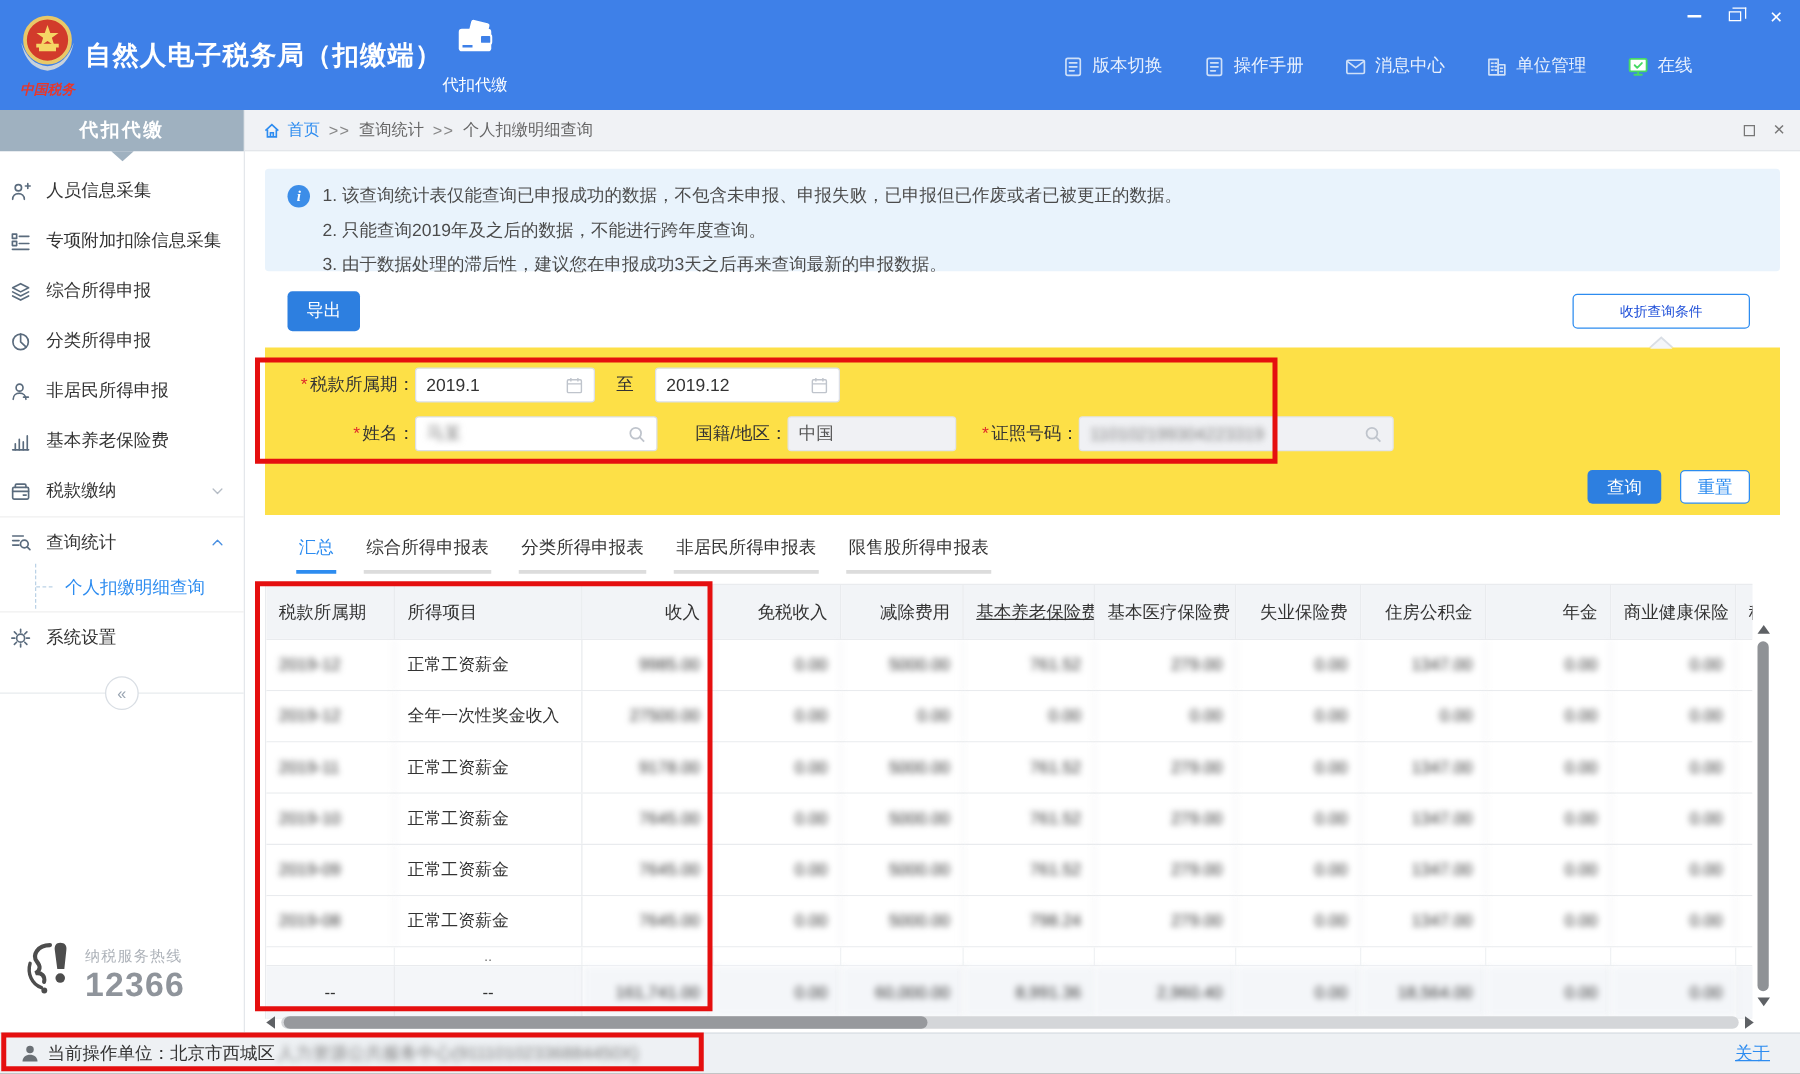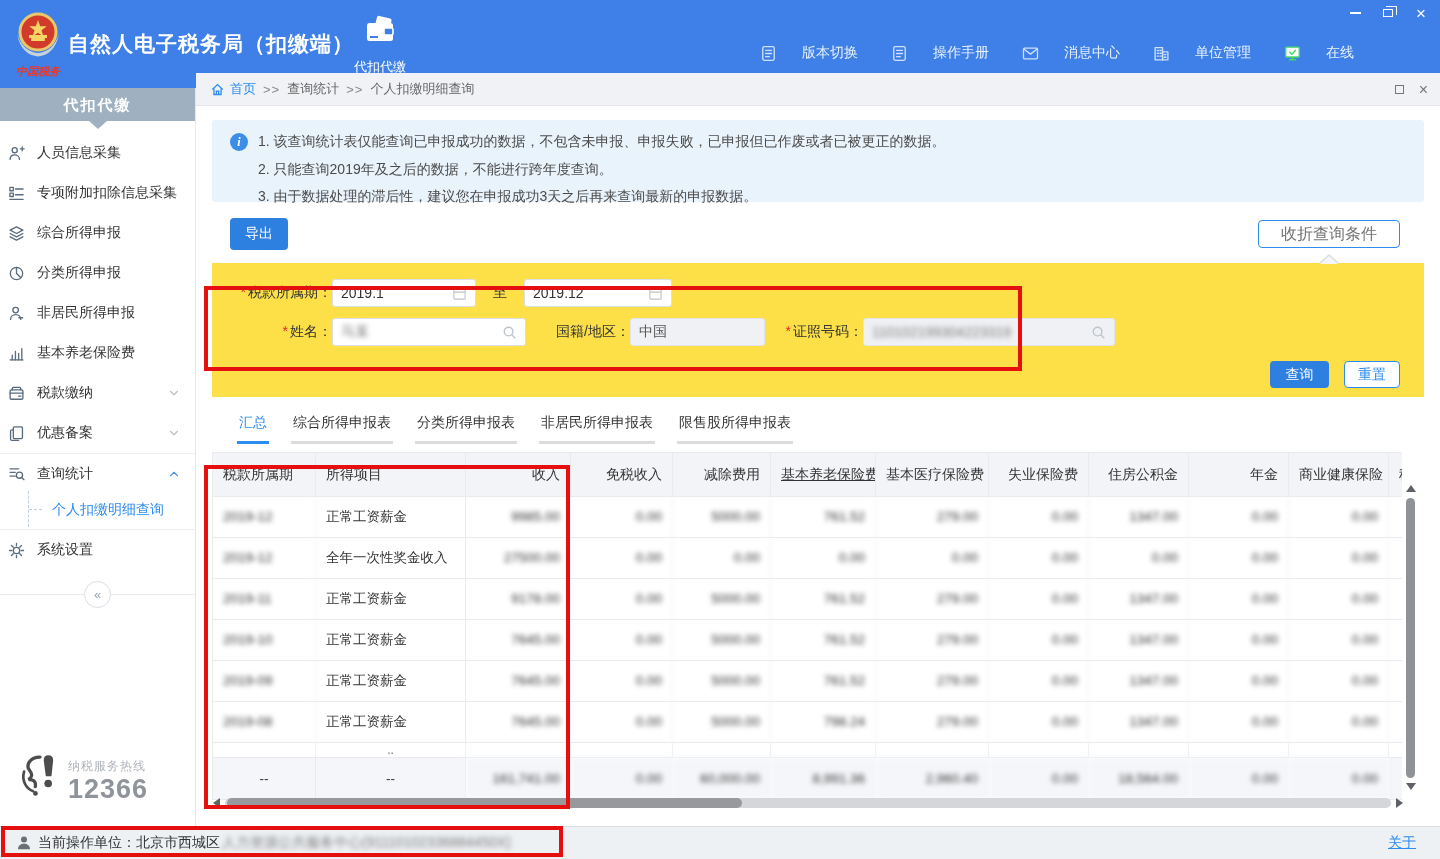--- a/index.html
+++ b/index.html
@@ -8,21 +8,21 @@
   .app { position:relative; width:1440px; height:859px; background:#fff; overflow:hidden; }
 
   
   .topbar { position:absolute; left:0; top:0; width:1440px; height:88px; background:#3E80E8; }
   .emblem { position:absolute; left:10px; top:6px; width:56px; height:78px; }
   .emblem-caption { position:absolute; left:0; top:58px; width:56px; text-align:center; font-family:"Liberation Serif","DejaVu Serif",serif; font-style:italic; font-weight:bold; font-size:11px; color:#E8372B; white-space:nowrap; }
   .app-title { position:absolute; left:68px; top:30px; font-size:21px; font-weight:bold; color:#fff; letter-spacing:1px; }
   .primary-tab { position:absolute; left:345px; top:13px; width:70px; text-align:center; cursor:pointer; }
   .ptab-label { display:block; margin-top:5px; font-size:13px; color:#fff; }
   .hmenu { position:absolute; right:86px; top:44px; display:flex; gap:33px; align-items:center; }
-  .hm-item { display:flex; align-items:center; gap:25px; color:#E8F0FD; font-size:14px; cursor:pointer; }
+  .hm-item { display:flex; align-items:center; gap:7px; color:#E8F0FD; font-size:14px; cursor:pointer; }
   .hm-ic { display:inline-flex; width:17px; height:17px; color:#CFE0F8; }
   .hm-ic.online { color:#46D964; }
   .hm-ic svg { width:100%; height:100%; }
   .winctl { position:absolute; right:10px; top:4px; display:flex; gap:15px; align-items:center; }
   .wc { width:18px; height:18px; display:flex; align-items:center; justify-content:center; color:#fff; cursor:pointer; }
   .wc-min { width:11px; height:0; border-top:2px solid #fff; display:block; }
   .wc-res { position:relative; width:10px; height:8px; border:1px solid #fff; display:block; }
   .wc-res::before { content:""; position:absolute; left:2px; top:-4px; width:10px; height:8px; border:1px solid #fff; border-bottom:none; border-left:none; }
   .wc-x { font-size:17px; line-height:1; }
 
@@ -44,37 +44,37 @@
   .sub-guide { position:absolute; left:28px; top:-2px; bottom:-2px; border-left:1px dashed #BBD2E6; }
   .sub-guide::after { content:""; position:absolute; left:0; top:18px; width:13px; border-top:1px dashed #BBD2E6; }
   .side-collapse { position:relative; height:42px; margin-top:4px; }
   .side-collapse .line { position:absolute; left:0; right:0; top:20px; border-top:1px solid #E8EBEE; }
   .collapse-btn2 { position:absolute; left:84px; top:7px; width:27px; height:27px; border:1px solid #D9DEE4; border-radius:50%; background:#fff; color:#9AA5B2; font-size:13px; text-align:center; line-height:25px; cursor:pointer; }
   .hotline { position:absolute; left:20px; bottom:18px; display:flex; align-items:center; gap:8px; }
   .hl-text .cap { font-size:12px; color:#ADB2B9; letter-spacing:1px; }
   .hl-text .num { font-size:27px; font-weight:bold; color:#8F949B; letter-spacing:1px; line-height:1.1; }
 
   
-  .main { position:absolute; left:196px; top:73px; width:1244px; height:612px; background:#fff; }
+  .main { position:absolute; left:196px; top:88px; width:1244px; height:612px; background:#fff; }
   .crumbbar { position:relative; height:33px; background:#F0F2F5; border-bottom:1px solid #E3E6EA; display:flex; align-items:center; padding-left:14px; font-size:13px; color:#666; }
   .crumb-home { display:inline-flex; width:15px; height:15px; color:#2D8CF0; margin-right:5px; }
   .crumb-home svg { width:100%; height:100%; }
   .crumb-link { color:#2D8CF0; cursor:pointer; }
   .crumb-sep { margin:0 7px; color:#888; letter-spacing:1px; }
   .panelctl { position:absolute; right:12px; top:0; height:33px; display:flex; align-items:center; gap:15px; color:#777; }
   .p-res { width:9px; height:9px; border:1.5px solid #777; display:block; cursor:pointer; }
   .p-x { font-size:16px; line-height:1; cursor:pointer; }
 
   .notice { position:absolute; left:16px; top:47px; width:1212px; height:82px; background:#E9F3FC; border-radius:3px; }
   .n-ic { position:absolute; left:18px; top:13px; width:18px; height:18px; border-radius:50%; background:#3C8DE8; color:#fff; font-size:12px; font-weight:bold; font-style:italic; text-align:center; line-height:18px; font-family:"Liberation Serif","DejaVu Serif",serif; }
   .n-lines { padding:8px 20px 0 46px; }
   .n-line { line-height:27.5px; font-size:14px; color:#4B4B4B; white-space:nowrap; }
 
   .export-btn { position:absolute; left:34px; top:145px; width:58px; height:32px; background:#2D7FE0; border:none; border-radius:4px; color:#fff; font-size:14px; cursor:pointer; }
-  .collapse-btn { position:absolute; right:40px; top:147px; width:142px; height:28px; background:#fff; border:1px solid #2D8CF0; border-radius:4px; color:#737373; font-size:16px; cursor:pointer; }
+  .collapse-btn { position:absolute; right:40px; top:147px; width:142px; height:28px; background:#fff; border:1px solid #2D8CF0; border-radius:4px; color:#1d4ed8; font-size:11px; cursor:pointer; }
   .notch-outer { position:absolute; right:101px; top:181px; width:0; height:0; border-left:10px solid transparent; border-right:10px solid transparent; border-bottom:9px solid #D9DEE5; }
   .notch-inner { position:absolute; right:102px; top:183px; width:0; height:0; border-left:9px solid transparent; border-right:9px solid transparent; border-bottom:8px solid #F4F6F9; z-index:2; }
 
   .form-panel { position:absolute; left:16px; top:190px; width:1212px; height:134px; background:#fde047; }
   .f-row { position:absolute; left:0; display:flex; align-items:center; }
   .f-row1 { top:16px; } .f-row2 { top:55px; }
   .f-label { font-size:14px; color:#333; text-align:right; white-space:nowrap; }
   .w120 { width:120px; } .w80 { width:80px; margin-left:24px; } .w78 { width:78px; margin-left:20px; }
   .req { color:#E02B2B; margin-right:2px; }
   .inp { height:28px; background:#fff; border:1px solid #DCDFE6; border-radius:3px; display:flex; align-items:center; padding:0 8px; font-size:14px; color:#333; position:relative; }
@@ -275,34 +275,20 @@
         </div>
         <div class="side-item">
           <span class="side-ic">
             <svg viewBox="0 0 16 16" fill="none" stroke="currentColor" stroke-width="1.25" stroke-linecap="round" stroke-linejoin="round">
               <rect x="2" y="4.6" width="12" height="8.8" rx="1"></rect>
               <path d="M4 4.6V3.2a1 1 0 0 1 1-1h6a1 1 0 0 1 1 1v1.4"></path>
               <path d="M2 7.6h12M10 10.4h2.2"></path>
             </svg>
           </span>
           <span class="side-label">税款缴纳</span>
-          <span class="side-chev down">
-            <svg viewBox="0 0 16 16" fill="none" stroke="currentColor" stroke-width="1.25" stroke-linecap="round" stroke-linejoin="round">
-              <path d="M4 6l4 4 4-4"></path>
-            </svg>
-          </span>
-        </div>
-        <div class="side-item">
-          <span class="side-ic">
-            <svg viewBox="0 0 16 16" fill="none" stroke="currentColor" stroke-width="1.25" stroke-linecap="round" stroke-linejoin="round">
-              <rect x="5" y="1.8" width="8.6" height="11" rx="1"></rect>
-              <path d="M5 4.6H3.6a1.2 1.2 0 0 0-1.2 1.2v7.4a1.2 1.2 0 0 0 1.2 1.2H10"></path>
-            </svg>
-          </span>
-          <span class="side-label">优惠备案</span>
           <span class="side-chev down">
             <svg viewBox="0 0 16 16" fill="none" stroke="currentColor" stroke-width="1.25" stroke-linecap="round" stroke-linejoin="round">
               <path d="M4 6l4 4 4-4"></path>
             </svg>
           </span>
         </div>
         <div class="side-item open">
           <span class="side-ic">
             <svg viewBox="0 0 16 16" fill="none" stroke="currentColor" stroke-width="1.25" stroke-linecap="round" stroke-linejoin="round">
               <path d="M2 3.6h8M2 7h4.8M2 10.4h4.8"></path>

